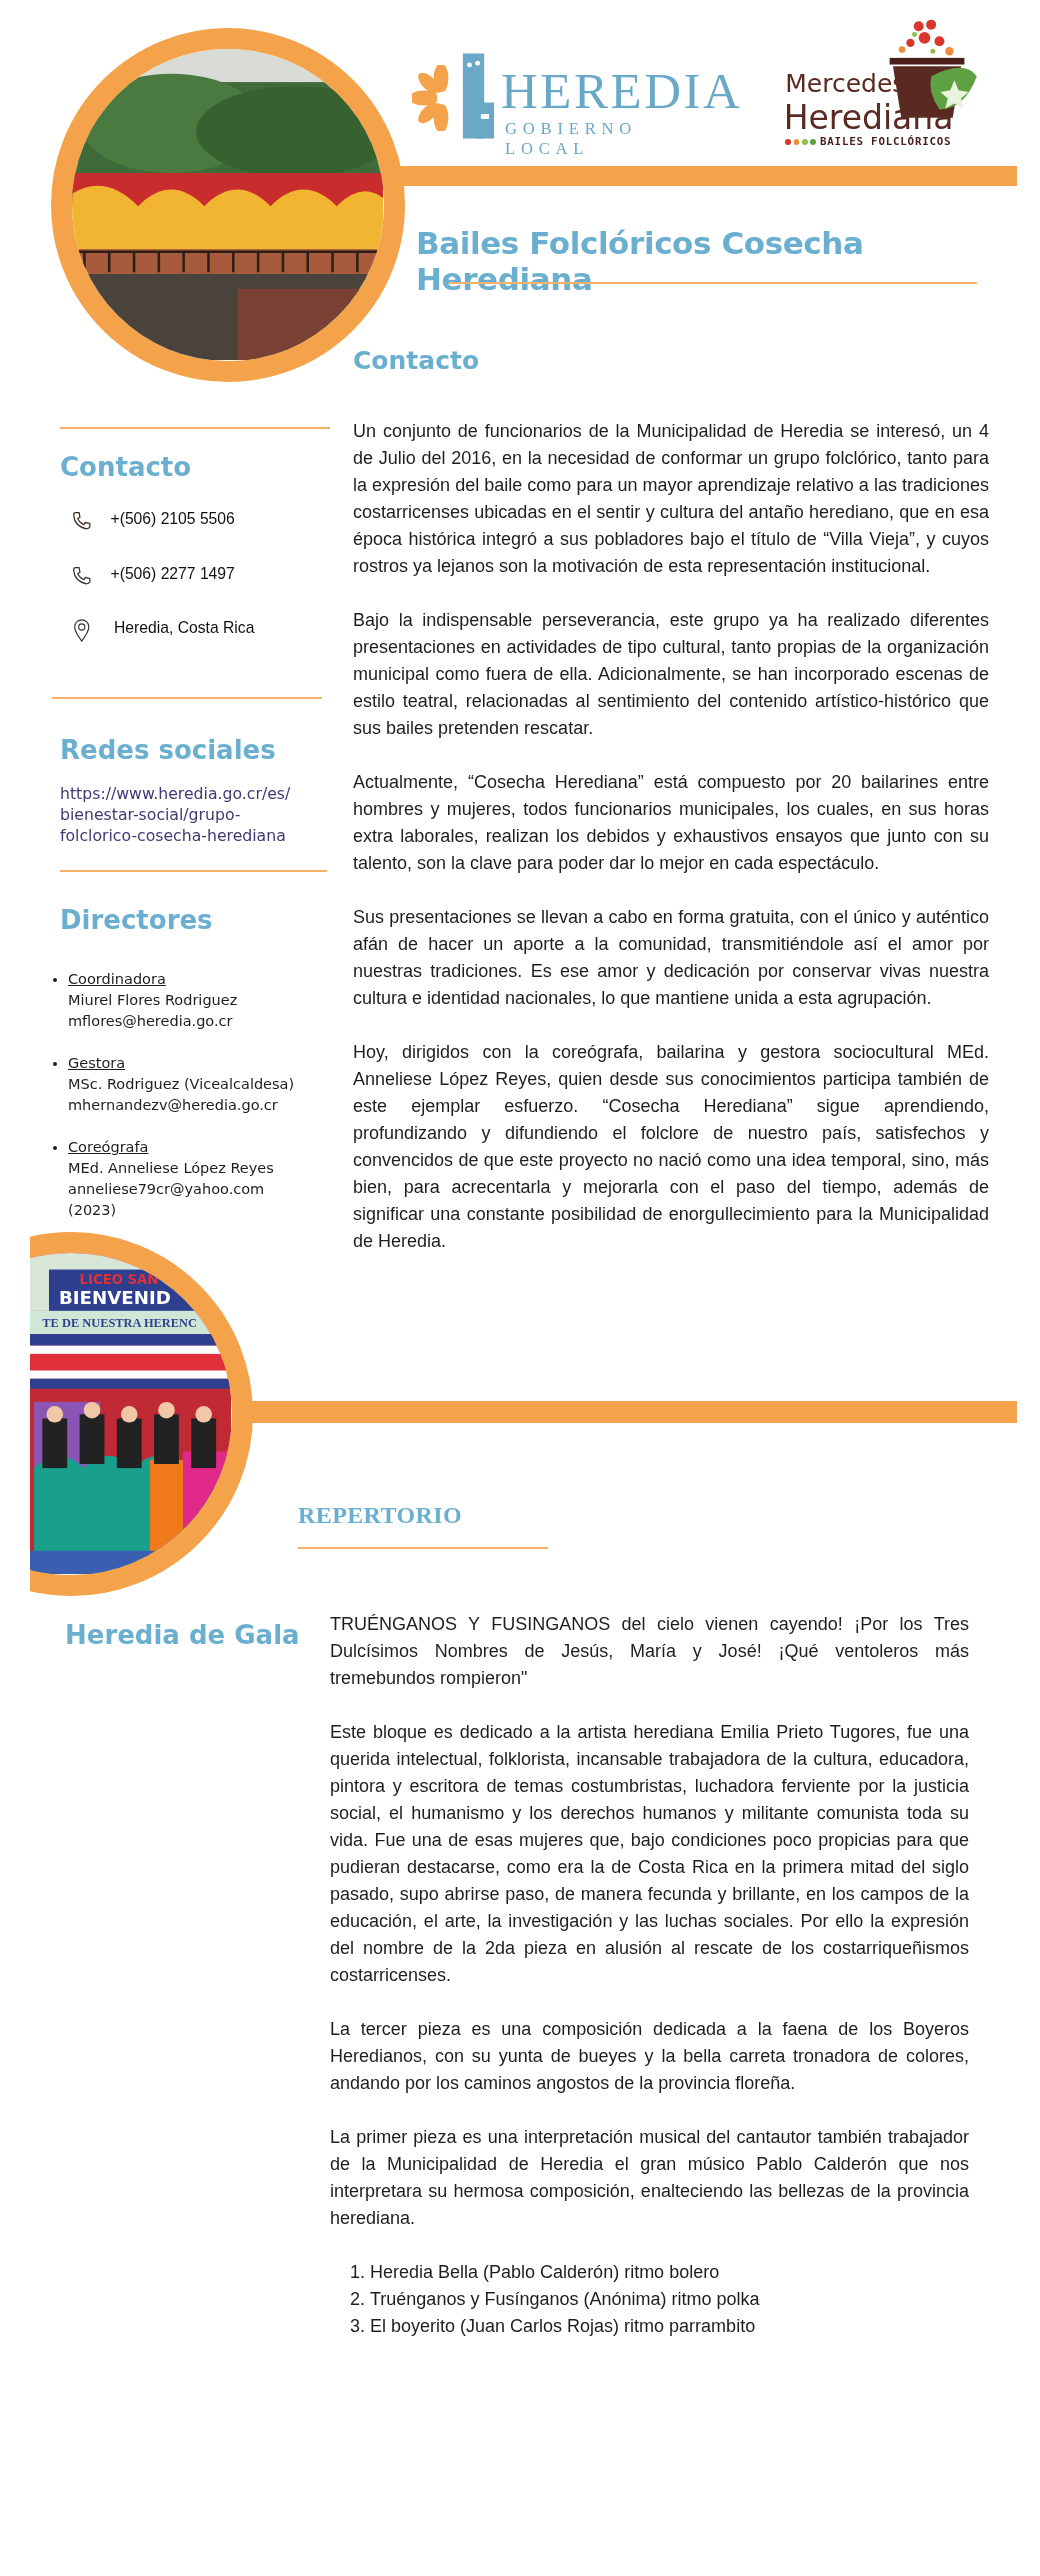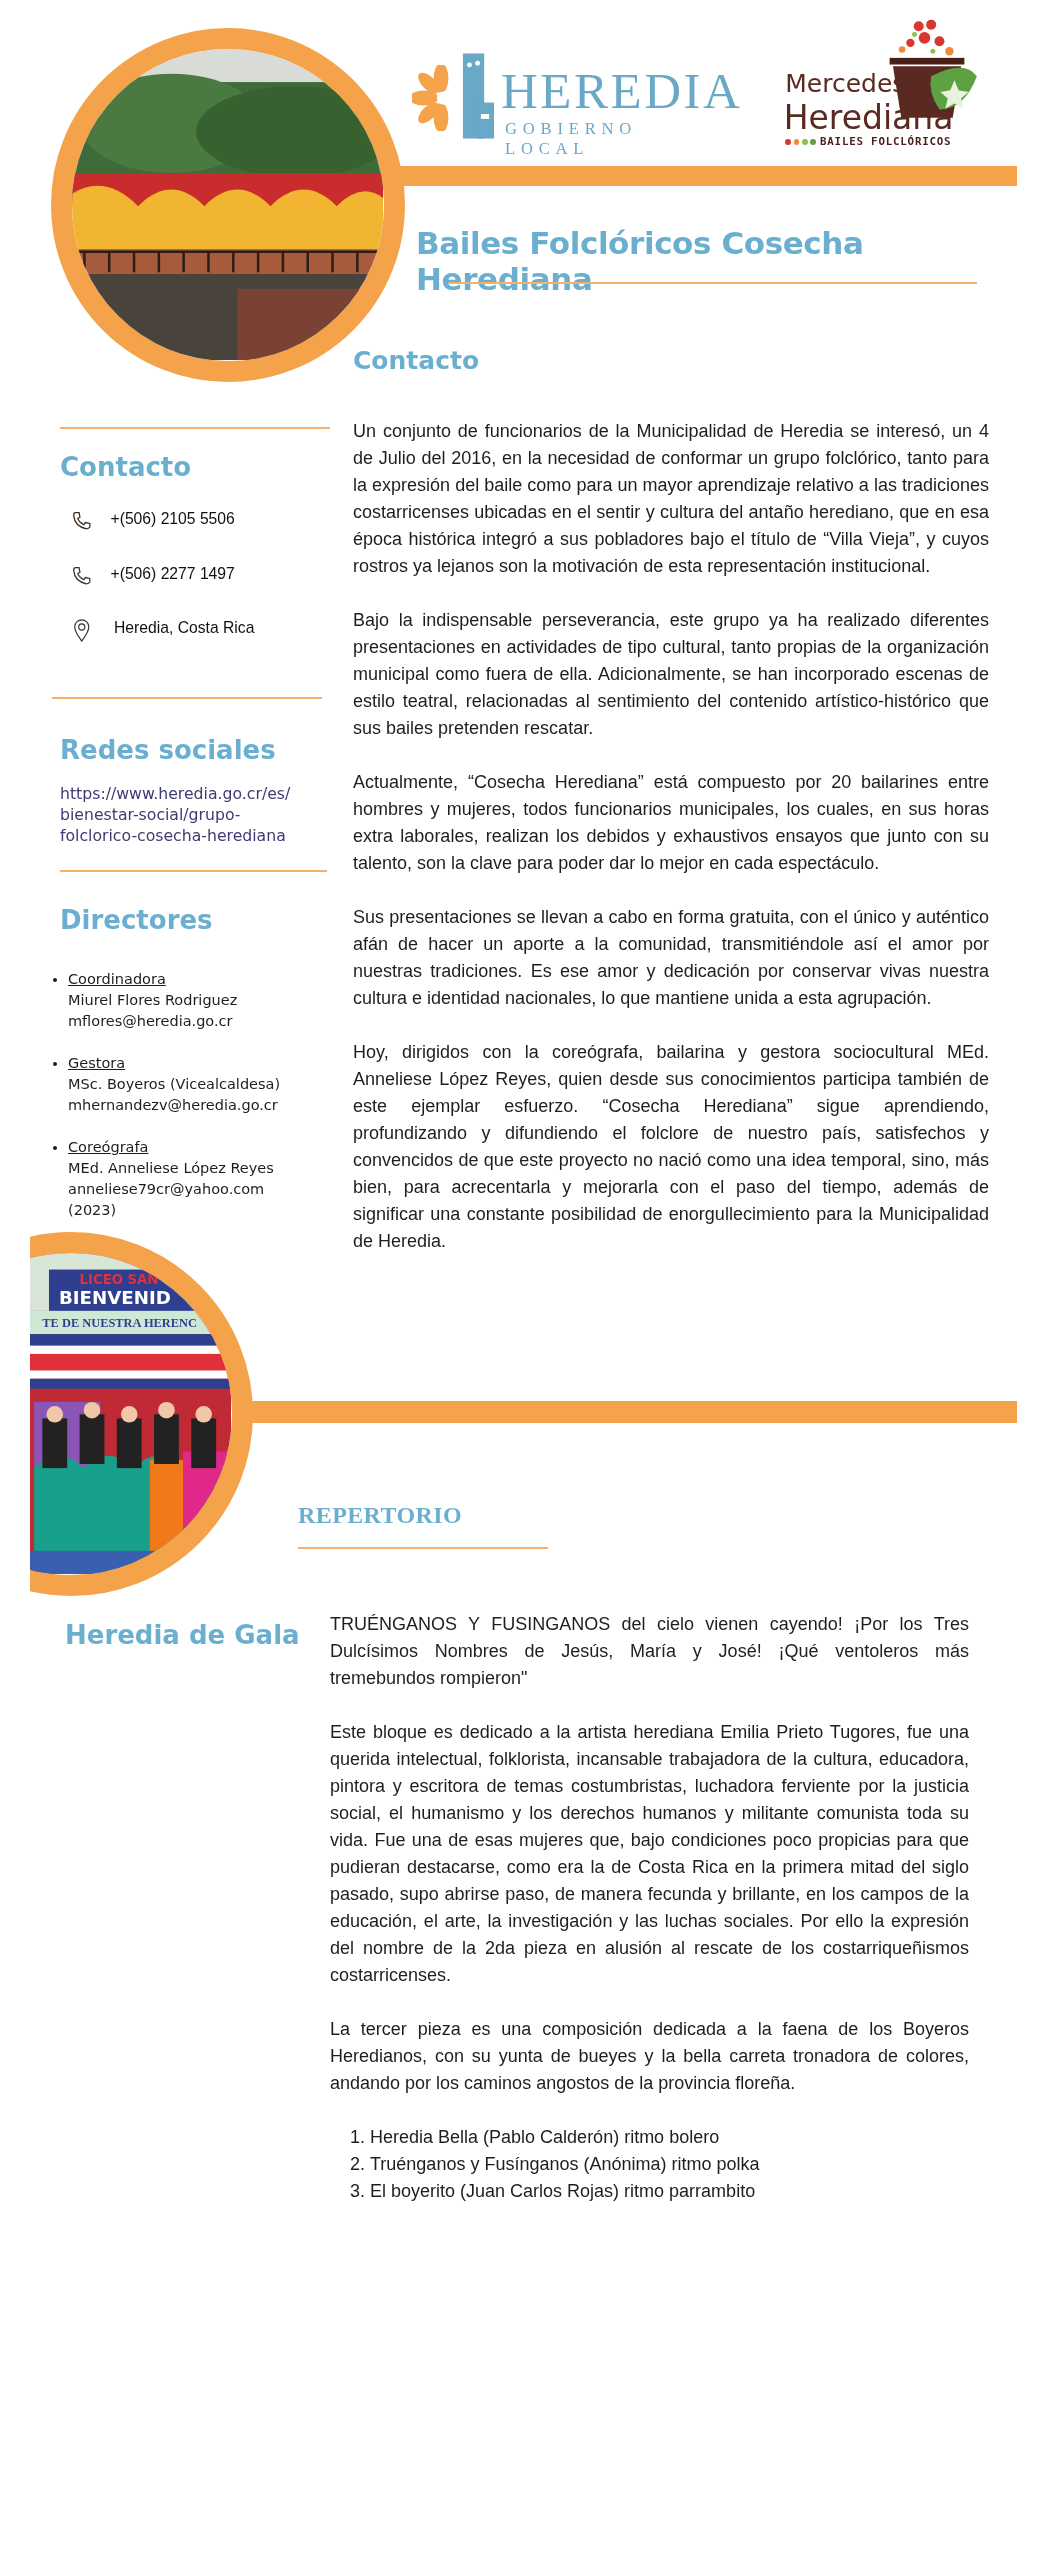--- a/index.html
+++ b/index.html
@@ -165,21 +165,21 @@
 <div class="abs h-blue side-title" style="left:60px; top:905px;">Directores</div>
 
 <ul class="abs dir-list" style="left:35px; top:969px; margin:0; padding-left:33px; width:273px;">
   <li style="margin-bottom:21px;">
     <div class="dir-role">Coordinadora</div>
     <div>Miurel Flores Rodriguez</div>
     <div>mflores@heredia.go.cr</div>
   </li>
   <li style="margin-bottom:21px;">
     <div class="dir-role">Gestora</div>
-    <div>MSc. Boyeros (Vicealcaldesa)</div>
+    <div>MSc. Rodriguez (Vicealcaldesa)</div>
     <div>mhernandezv@heredia.go.cr</div>
   </li>
   <li>
     <div class="dir-role">Coreógrafa</div>
     <div>MEd. Anneliese López Reyes</div>
     <div>anneliese79cr@yahoo.com</div>
     <div>(2023)</div>
   </li>
 </ul>
 
@@ -233,19 +233,20 @@
 
 <div class="abs h-blue" style="left:298px; top:1502px; font-size:24px; letter-spacing:0.4px;font-family:Liberation Serif, serif;">REPERTORIO</div>
 <div class="hr" style="left:298px; top:1547px; width:250px;"></div>
 
 <div class="abs h-blue" style="left:65px; top:1620px; font-size:26px;">Heredia de Gala</div>
 
 <div class="abs body-text" style="left:330px; top:1611px; width:639px;">
   <p>TRUÉNGANOS Y FUSINGANOS del cielo vienen cayendo! ¡Por los Tres Dulcísimos Nombres de Jesús, María y José! ¡Qué ventoleros más tremebundos rompieron"</p>
   <p>Este bloque es dedicado a la artista herediana Emilia Prieto Tugores, fue una querida intelectual, folklorista, incansable trabajadora de la cultura, educadora, pintora y escritora de temas costumbristas, luchadora ferviente por la justicia social, el humanismo y los derechos humanos y militante comunista toda su vida. Fue una de esas mujeres que, bajo condiciones poco propicias para que pudieran destacarse, como era la de Costa Rica en la primera mitad del siglo pasado, supo abrirse paso, de manera fecunda y brillante, en los campos de la educación, el arte, la investigación y las luchas sociales. Por ello la expresión del nombre de la 2da pieza en alusión al rescate de los costarriqueñismos costarricenses.</p>
   <p>La tercer pieza es una composición dedicada a la faena de los Boyeros Heredianos, con su yunta de bueyes y la bella carreta tronadora de colores, andando por los caminos angostos de la provincia floreña.</p>
+  <p>La primer pieza es una interpretación musical del cantautor también trabajador de la Municipalidad de Heredia el gran músico Pablo Calderón que nos interpretara su hermosa composición, enalteciendo las bellezas de la provincia herediana.</p>
   <ol class="rep-list" style="margin:0; padding-left:40px;">
     <li>Heredia Bella (Pablo Calderón) ritmo bolero</li>
     <li>Truénganos y Fusínganos (Anónima) ritmo polka</li>
     <li>El boyerito (Juan Carlos Rojas) ritmo parrambito</li>
   </ol>
 </div>
 
 
 </body></html>

